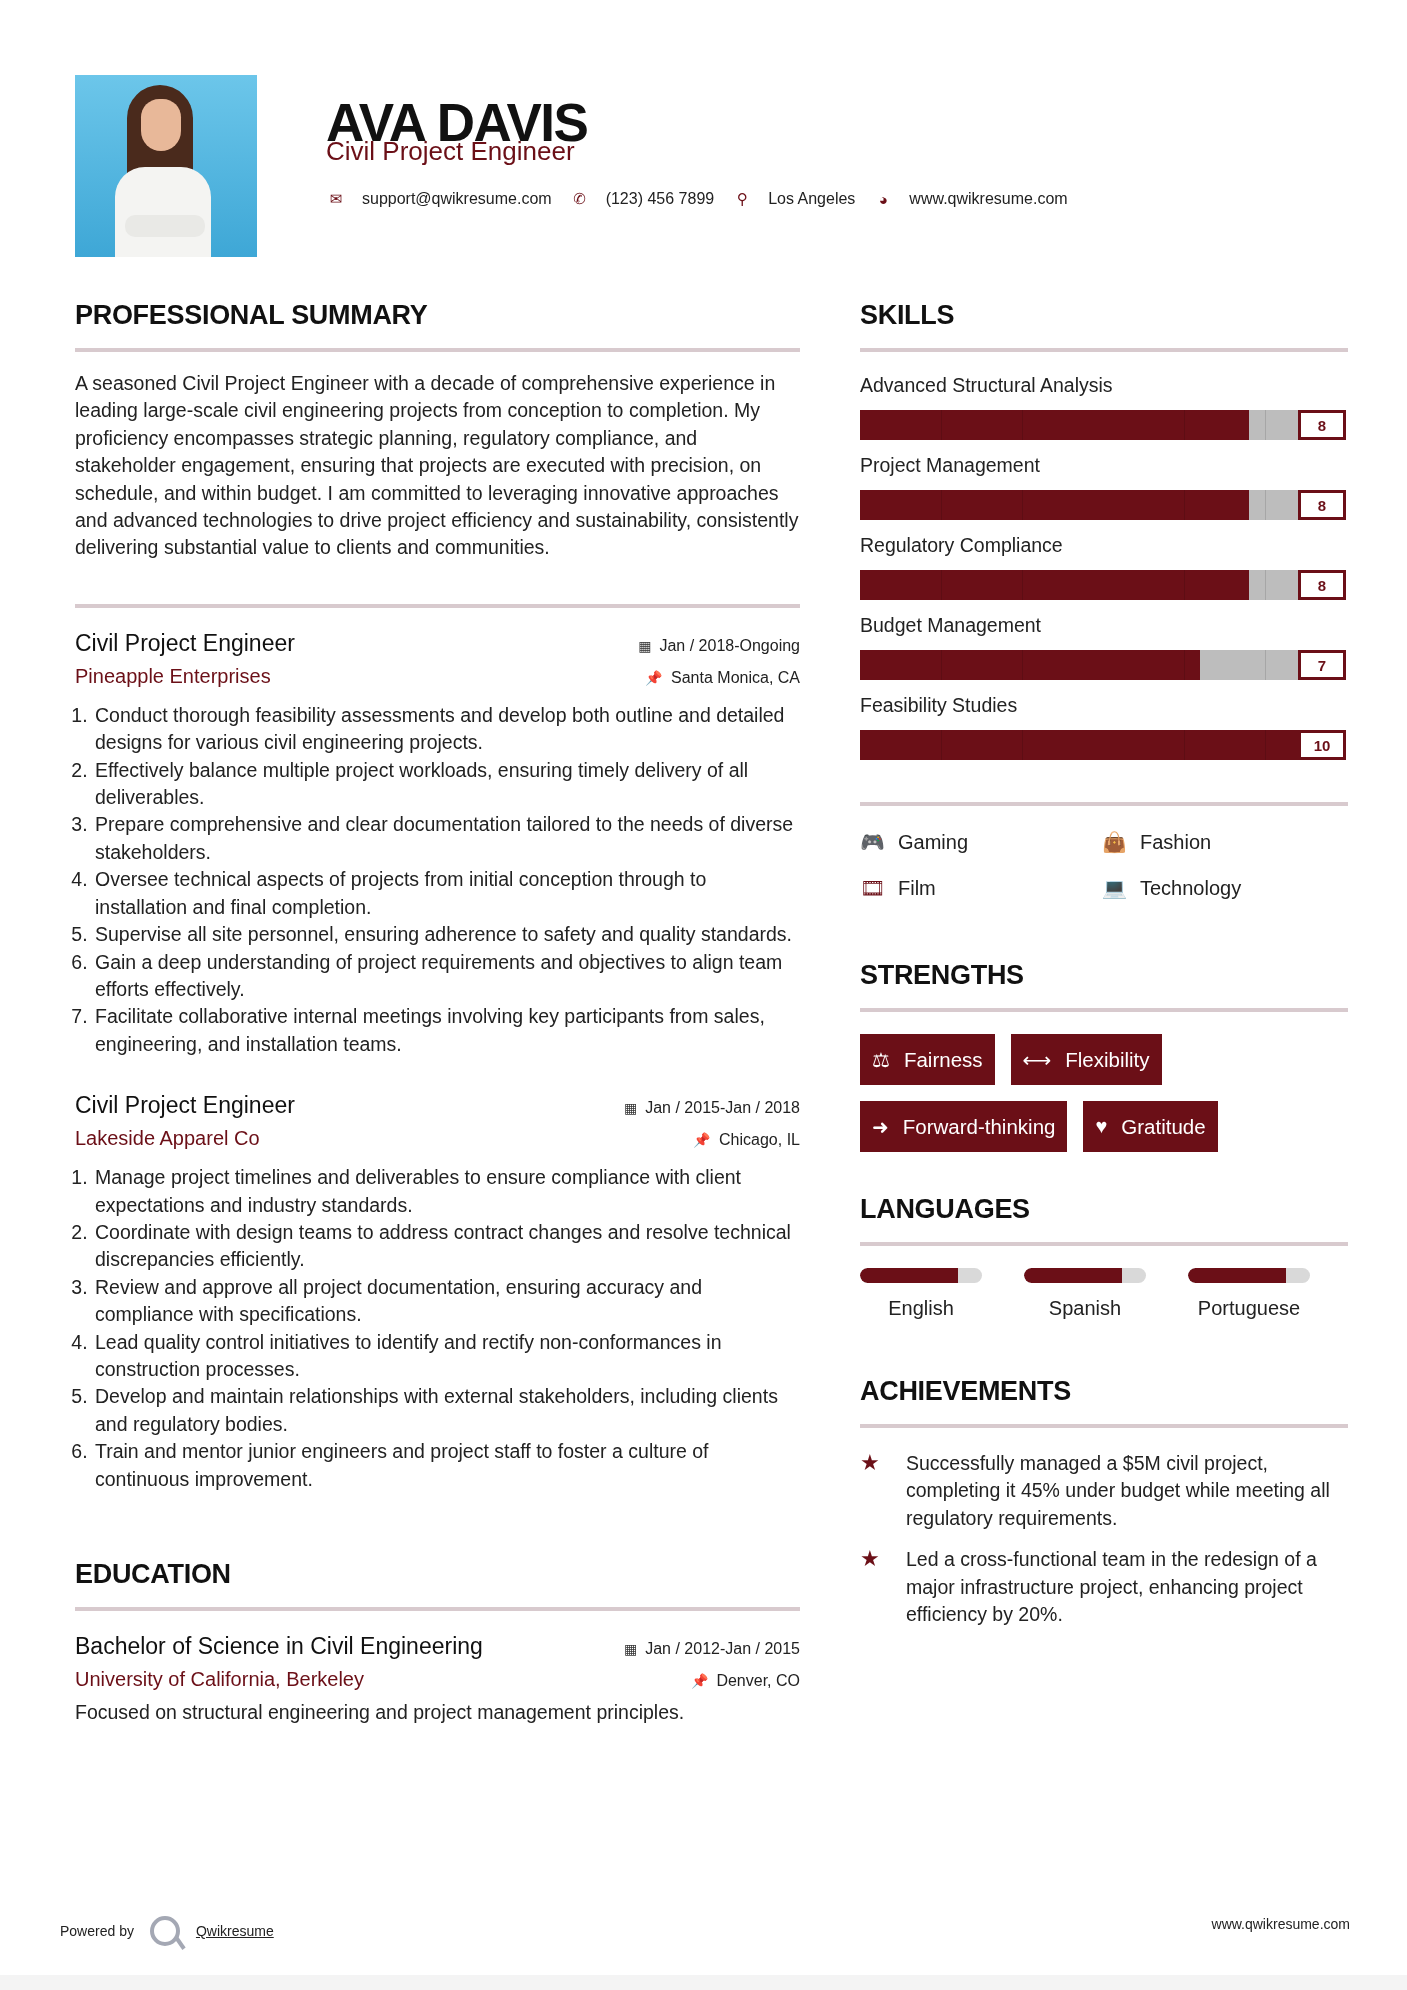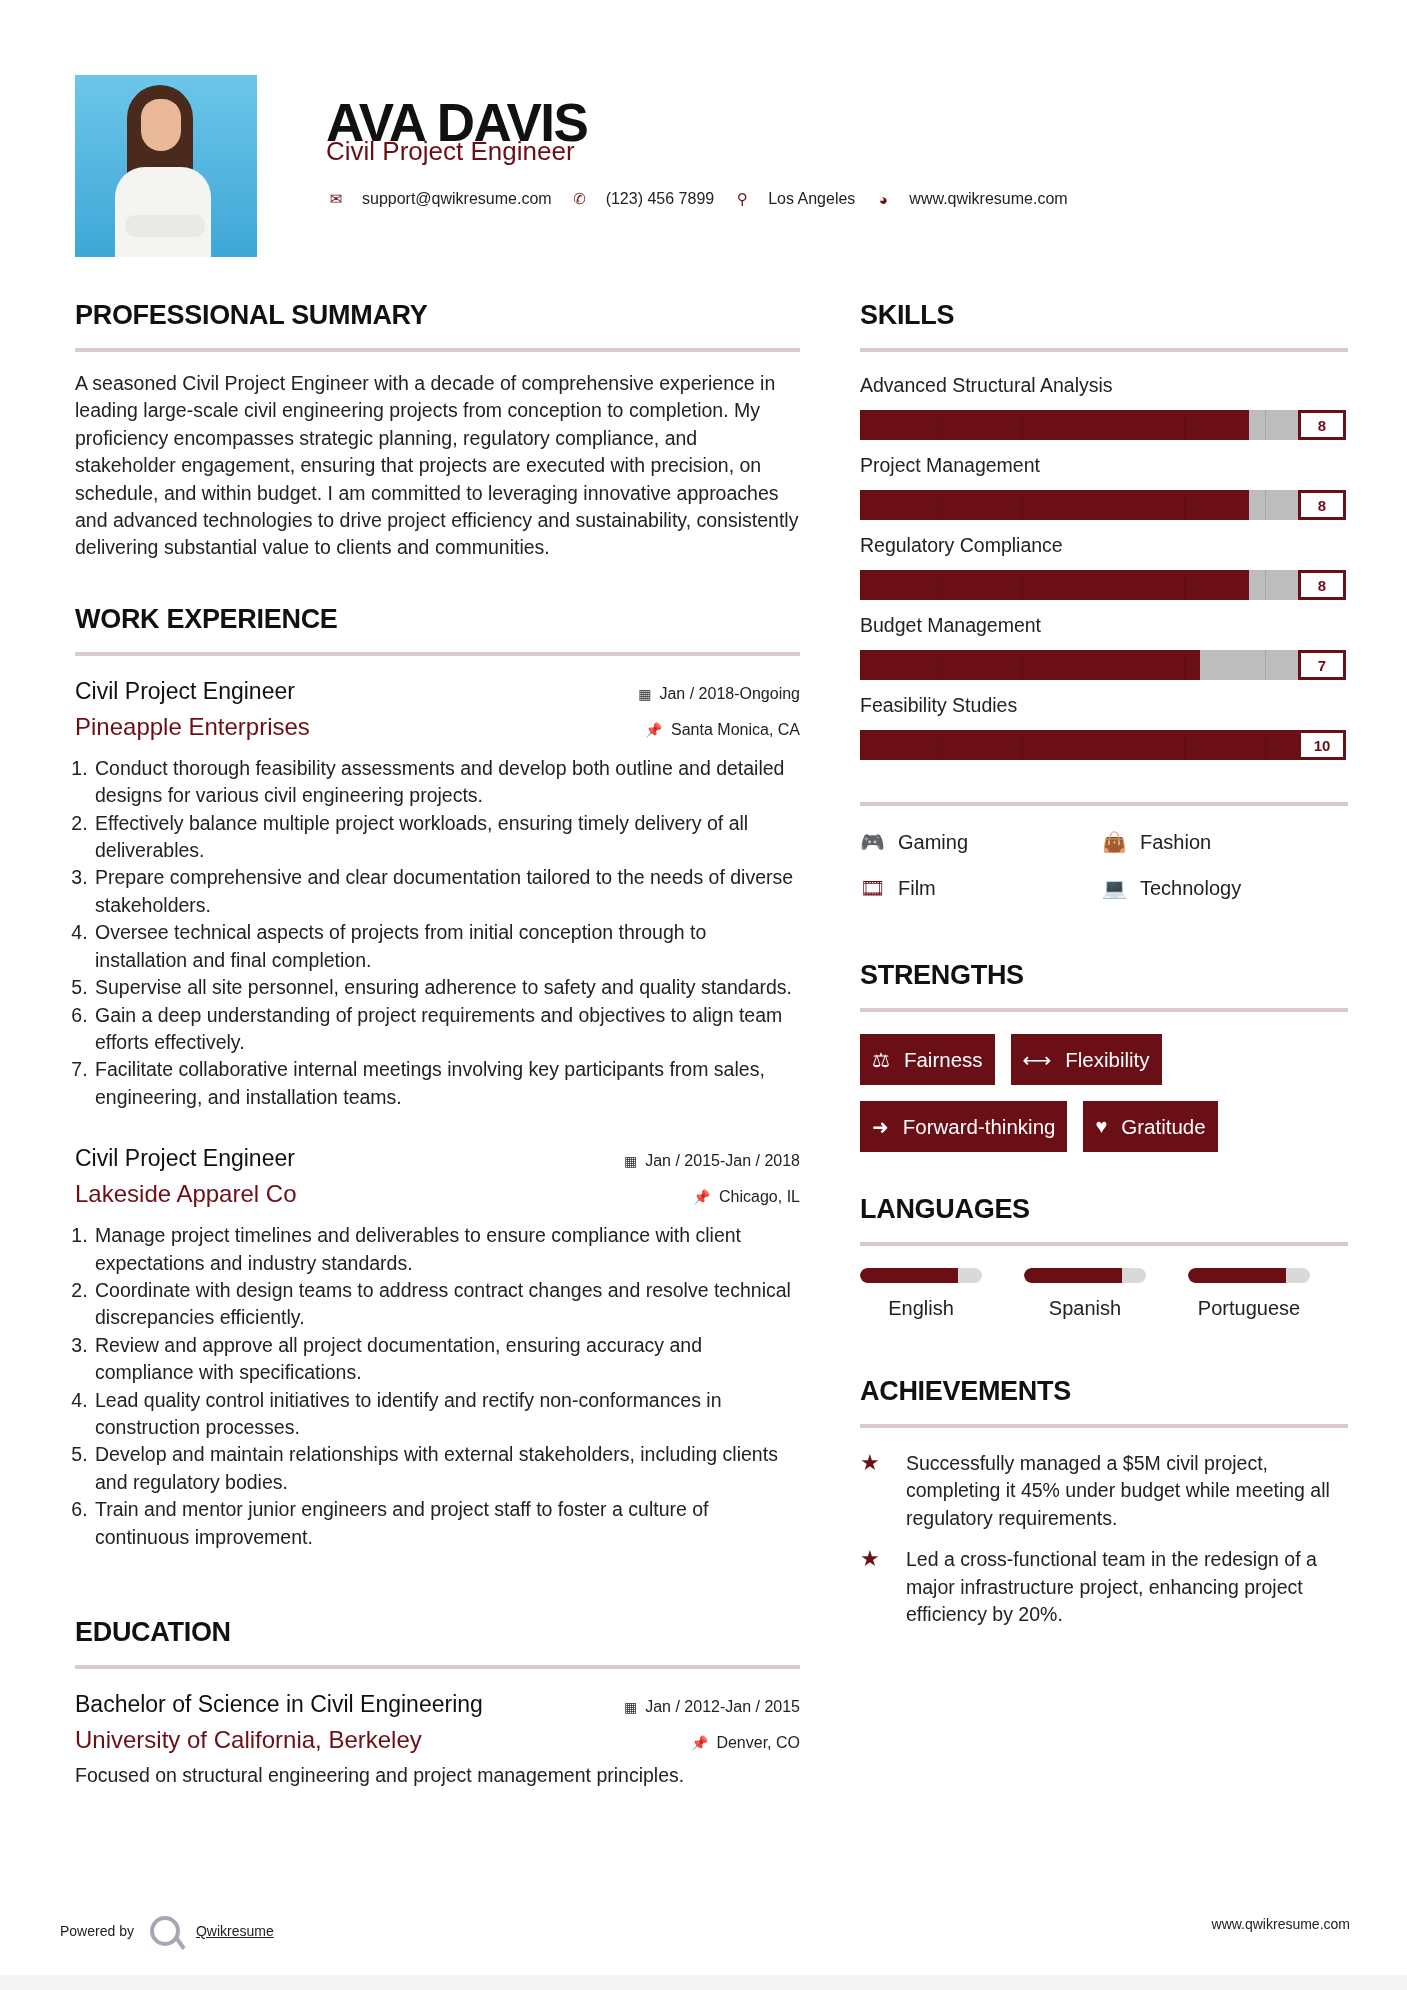--- a/index.html
+++ b/index.html
@@ -16,21 +16,21 @@
 .contacts .ci{display:flex;align-items:center;margin-right:18px}
 .contacts .ic{color:#6b0f17;width:20px;margin-right:16px;font-size:15px;text-align:center}
 .col-left{position:absolute;left:75px;top:300px;width:725px}
 .col-right{position:absolute;left:860px;top:300px;width:488px}
 .sec-h{font-size:27px;font-weight:bold;color:#111;letter-spacing:-0.3px;height:34px}
 .sec-line{height:4px;background:#d8cace;margin-top:14px;margin-bottom:22px}
 .para{font-size:19.5px;line-height:27.4px;color:#222}
 .job{margin-bottom:20px}
 .job-row{display:flex;justify-content:space-between;align-items:baseline}
 .job-title{font-size:23px;color:#111}
-.job-co{font-size:24px;color:#6b0f17}
+.job-co{font-size:20px;color:#6b0f17}
 .job-meta{font-size:16px;color:#222;display:flex;align-items:center}
 .job-meta .mi{margin-right:8px;font-size:14px;color:#333}
 ol.duties{margin-top:14px;padding-left:18px;font-size:19.5px;line-height:27.4px;color:#222}
 ol.duties li{padding-left:2px}
 .skill{margin-bottom:14px}
 .skill-name{font-size:19.5px;color:#222;margin-bottom:12px;height:24px}
 .skill-bar{position:relative;height:30px;background:#bdbdbd;width:486px}
 .skill-fill{position:absolute;left:0;top:0;height:30px;background:#6b0f17}
 .seg{position:absolute;top:0;width:1px;height:30px;background:rgba(0,0,0,0.12)}
 .skill-num{position:absolute;right:0;top:0;width:48px;height:30px;background:#fff;border:3px solid #6b0f17;font-size:15px;font-weight:bold;color:#6b0f17;display:flex;align-items:center;justify-content:center}
@@ -86,21 +86,20 @@
 </div>
 
 <div class="col-left">
   <section>
     <div class="sec-h">PROFESSIONAL SUMMARY</div>
     <div class="sec-line"></div>
     <p class="para" style="margin-top:-4px;margin-bottom:42px">A seasoned Civil Project Engineer with a decade of comprehensive experience in leading large-scale civil engineering projects from conception to completion. My proficiency encompasses strategic planning, regulatory compliance, and stakeholder engagement, ensuring that projects are executed with precision, on schedule, and within budget. I am committed to leveraging innovative approaches and advanced technologies to drive project efficiency and sustainability, consistently delivering substantial value to clients and communities.</p>
   </section>
 
   <section>
-    <div class="sec-h">WORK EXPERIENCE</div>
     <div class="sec-line"></div>
 
     <div class="job">
       <div class="job-row">
         <span class="job-title">Civil Project Engineer</span>
         <span class="job-meta">
             <span class="mi">▦</span>
             <span>Jan / 2018-Ongoing</span>
           </span>
       </div>

